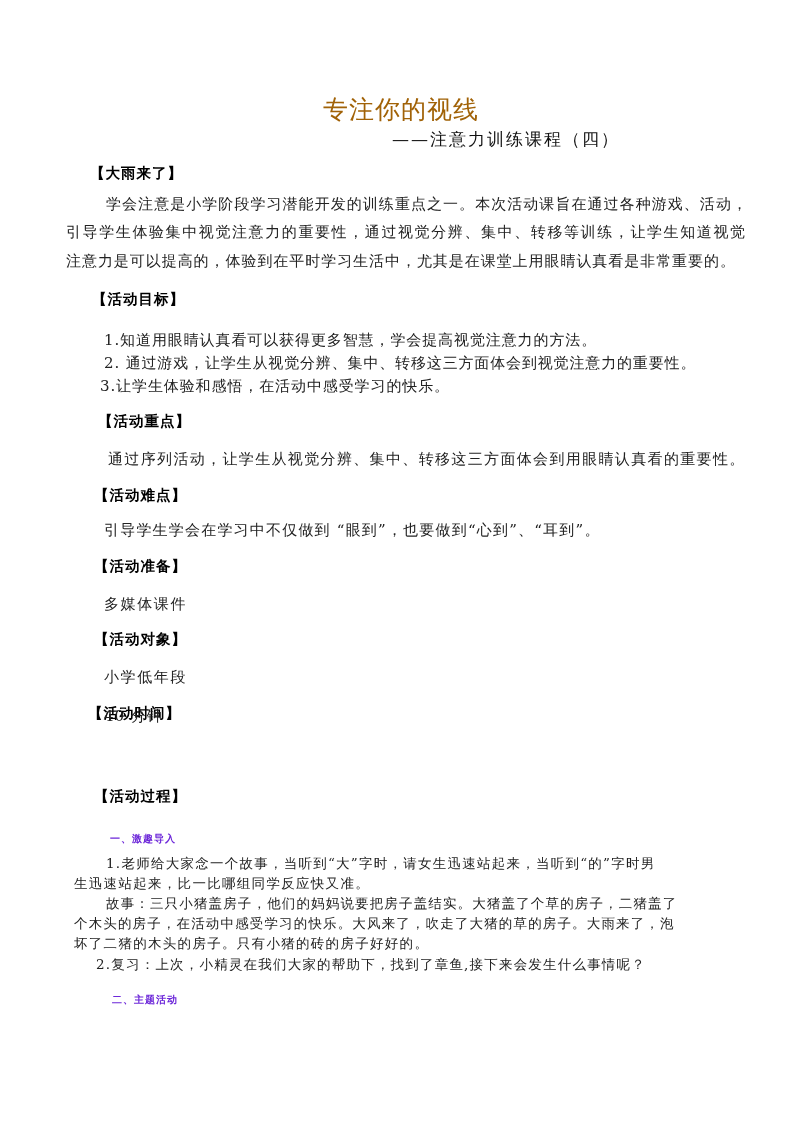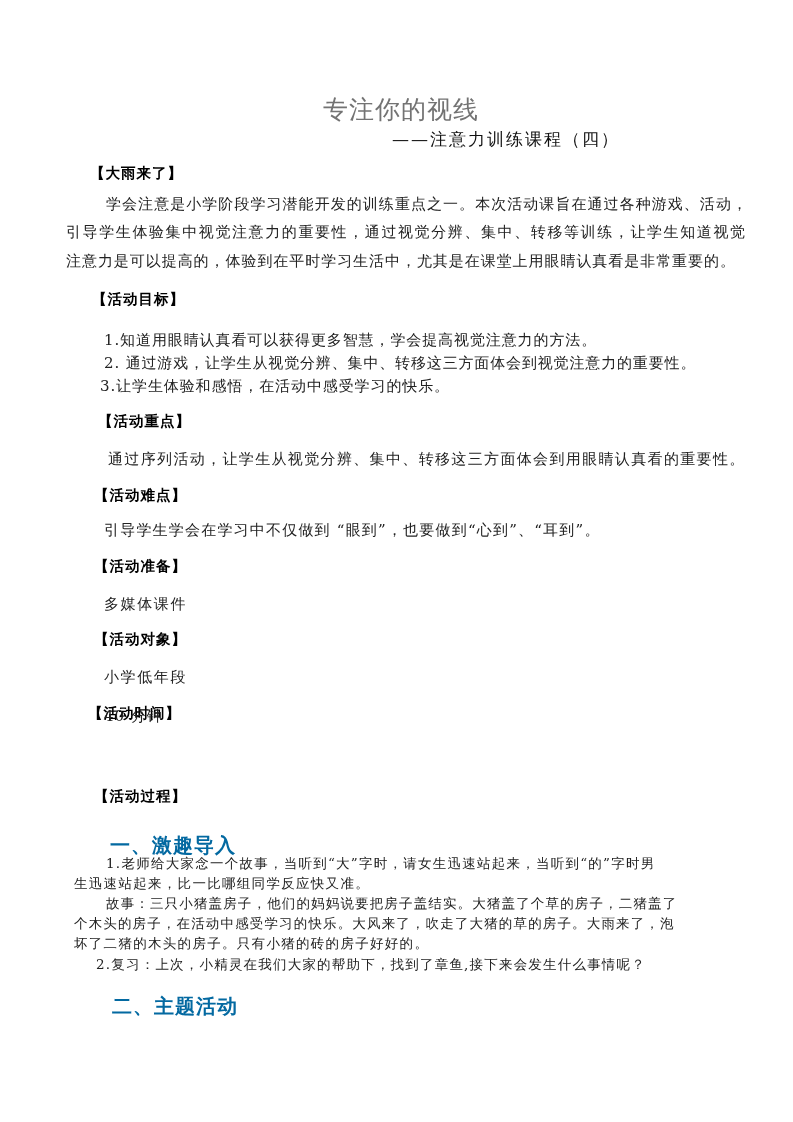--- a/index.html
+++ b/index.html
@@ -2,25 +2,25 @@
 <html><head>
   <meta charset="utf-8">
   <style>
     html, body { margin: 0; padding: 0; background: #ffffff; }
     body {
       width: 793px; height: 1122px; position: relative; overflow: hidden;
       font-family: "DejaVu Serif", "Liberation Serif", serif;
       color: #1a1a1a;
     }
     .abs { position: absolute; white-space: nowrap; }
-    .title { font-size: 25px; letter-spacing: 1px; color: #737373; }
+    .title { font-size: 25px; letter-spacing: 1px; color: #a16207; }
     .subtitle { font-size: 17px; letter-spacing: 2px; color: #111; }
     .heading { font-size: 14.5px; font-weight: bold; color: #000; letter-spacing: 1px; }
     .body-text { font-size: 15px; color: #222; letter-spacing: 0.5px; }
-    .sec-heading { font-size: 20px; font-weight: bold; color: #0369a1; letter-spacing: 1px; }
+    .sec-heading { font-size: 10px; font-weight: bold; color: #6d28d9; letter-spacing: 1px; }
     .small { font-size: 13.5px; color: #222; letter-spacing: 1.3px; }
   </style>
 </head>
 <body>
 
 <div>
 
   <div class="abs title" style="left:323px; top:93px;">专注你的视线</div>
   <div class="abs subtitle" style="left:392px; top:128px;">——注意力训练课程（四）</div>
 

